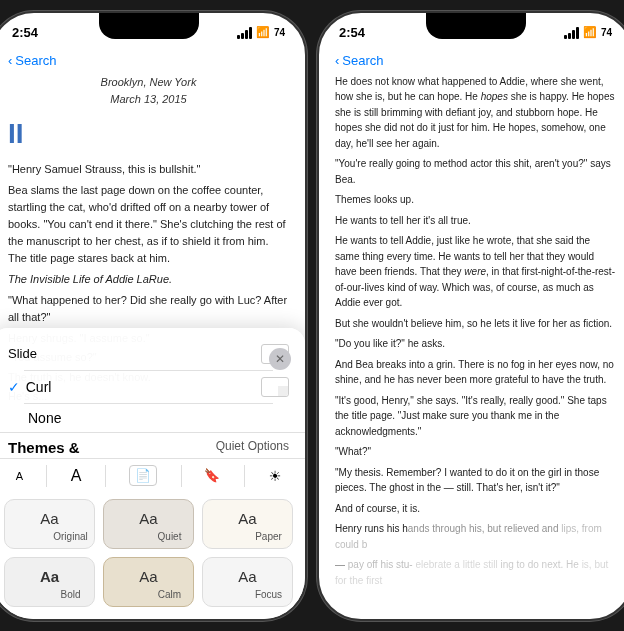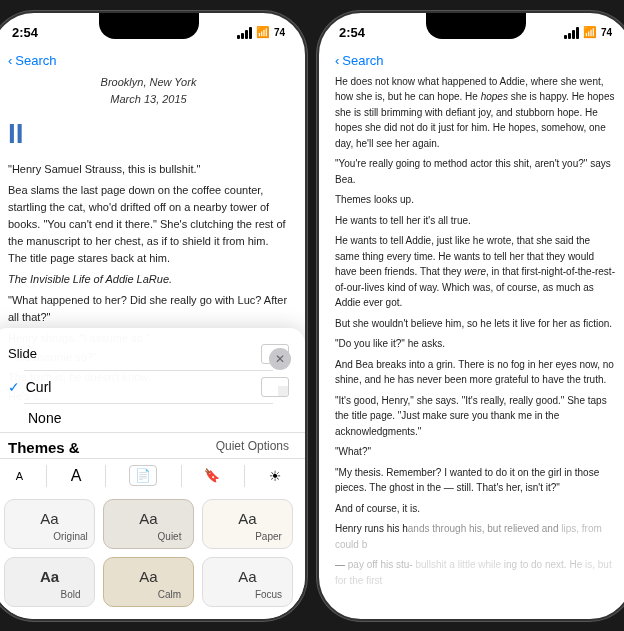--- a/index.html
+++ b/index.html
@@ -378,19 +378,19 @@
         <p style="margin-bottom:5px">He wants to tell her it's all true.</p>
         <p style="margin-bottom:5px">He wants to tell Addie, just like he wrote, that she said the same thing every time. He wants to tell her that they would have been friends. That they <i>were</i>, in that first-night-of-the-rest-of-our-lives kind of way. Which was, of course, as much as Addie ever got.</p>
         <p style="margin-bottom:5px">But she wouldn't believe him, so he lets it live for her as fiction.</p>
         <p style="margin-bottom:5px">"Do you like it?" he asks.</p>
         <p style="margin-bottom:5px">And Bea breaks into a grin. There is no fog in her eyes now, no shine, and he has never been more grateful to have the truth.</p>
         <p style="margin-bottom:5px">"It's good, Henry," she says. "It's really, really good." She taps the title page. "Just make sure you thank me in the acknowledgments."</p>
         <p style="margin-bottom:5px">"What?"</p>
         <p style="margin-bottom:5px">"My thesis. Remember? I wanted to do it on the girl in those pieces. The ghost in the — still. That's her, isn't it?"</p>
         <p style="margin-bottom:5px">And of course, it is.</p>
         <p style="margin-bottom:5px">Henry runs his h<span style="opacity:0.5">ands through his, but relieved and</span> <span style="opacity:0.3">lips, from could b</span></p>
-        <p style="margin-bottom:5px;opacity:0.6">— <span style="opacity:0.5">pay off his stu-</span> <span style="opacity:0.3">bullshit a little while</span> <span style="opacity:0.4">ing to do next. He</span> <span style="opacity:0.3">is, but for the first</span></p>
+        <p style="margin-bottom:5px;opacity:0.6">— <span style="opacity:0.5">pay off his stu-</span> <span style="opacity:0.3">elebrate a little still</span> <span style="opacity:0.4">ing to do next. He</span> <span style="opacity:0.3">is, but for the first</span></p>
 
       </div>
 
     </div>
   </div>
 </div>
 
 </body></html>

